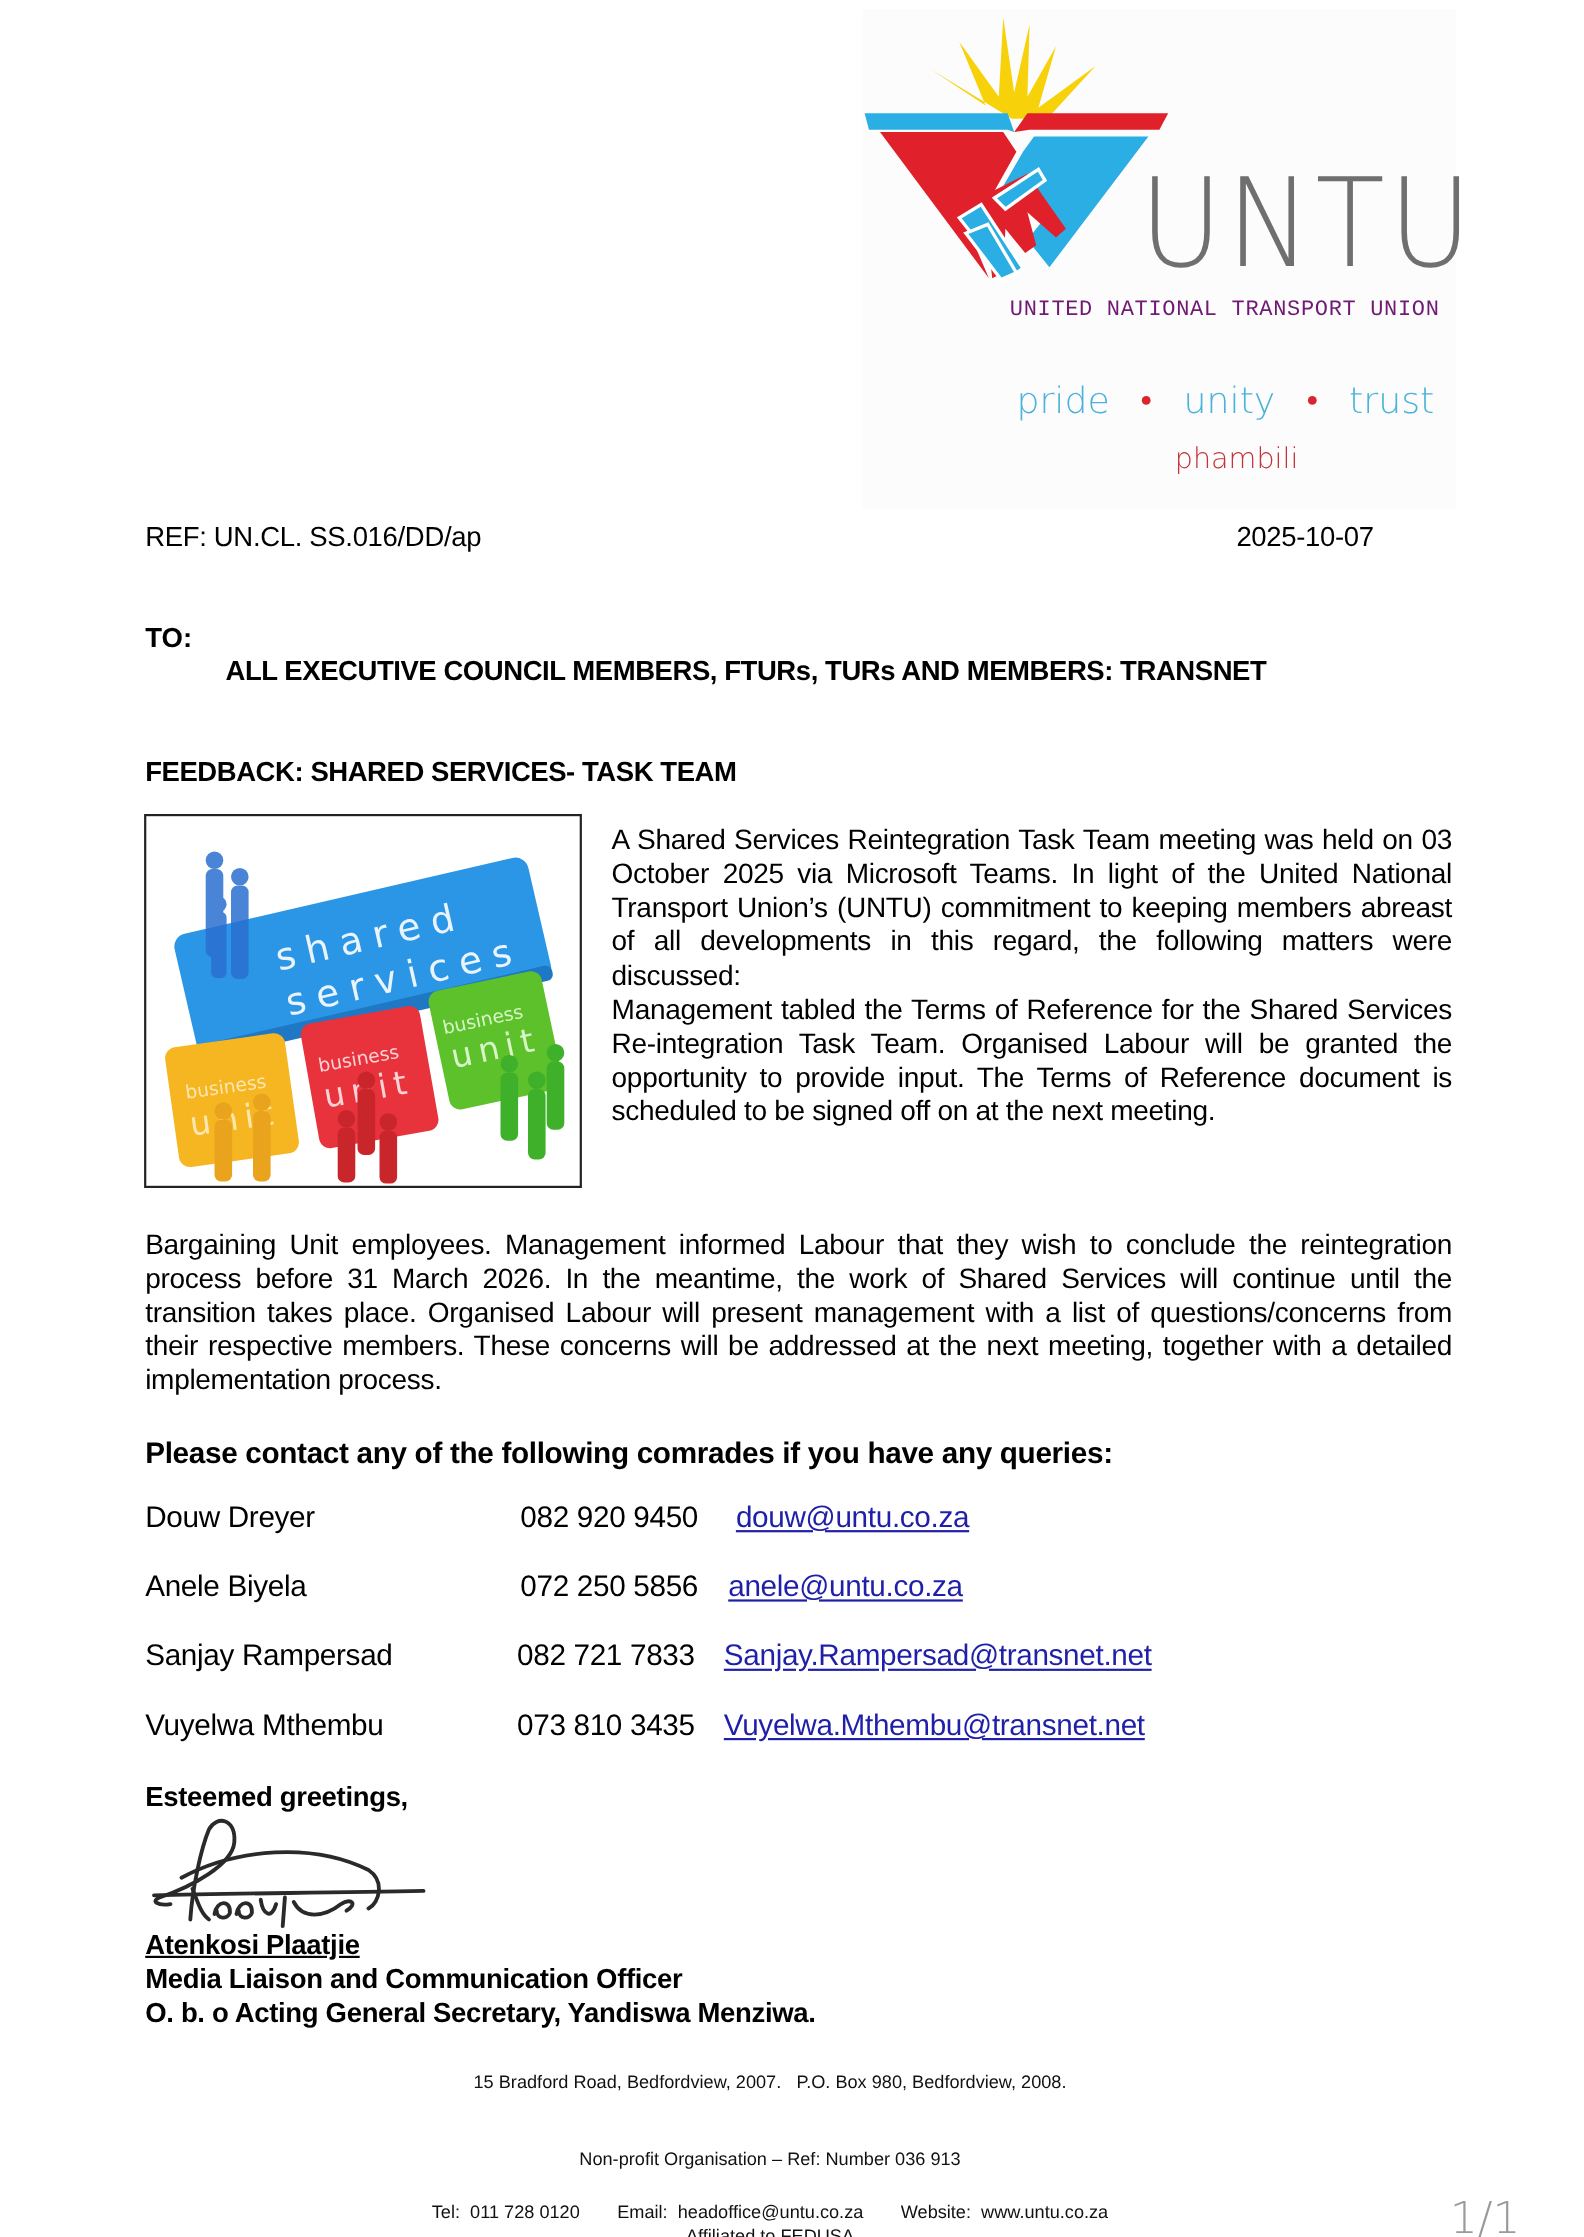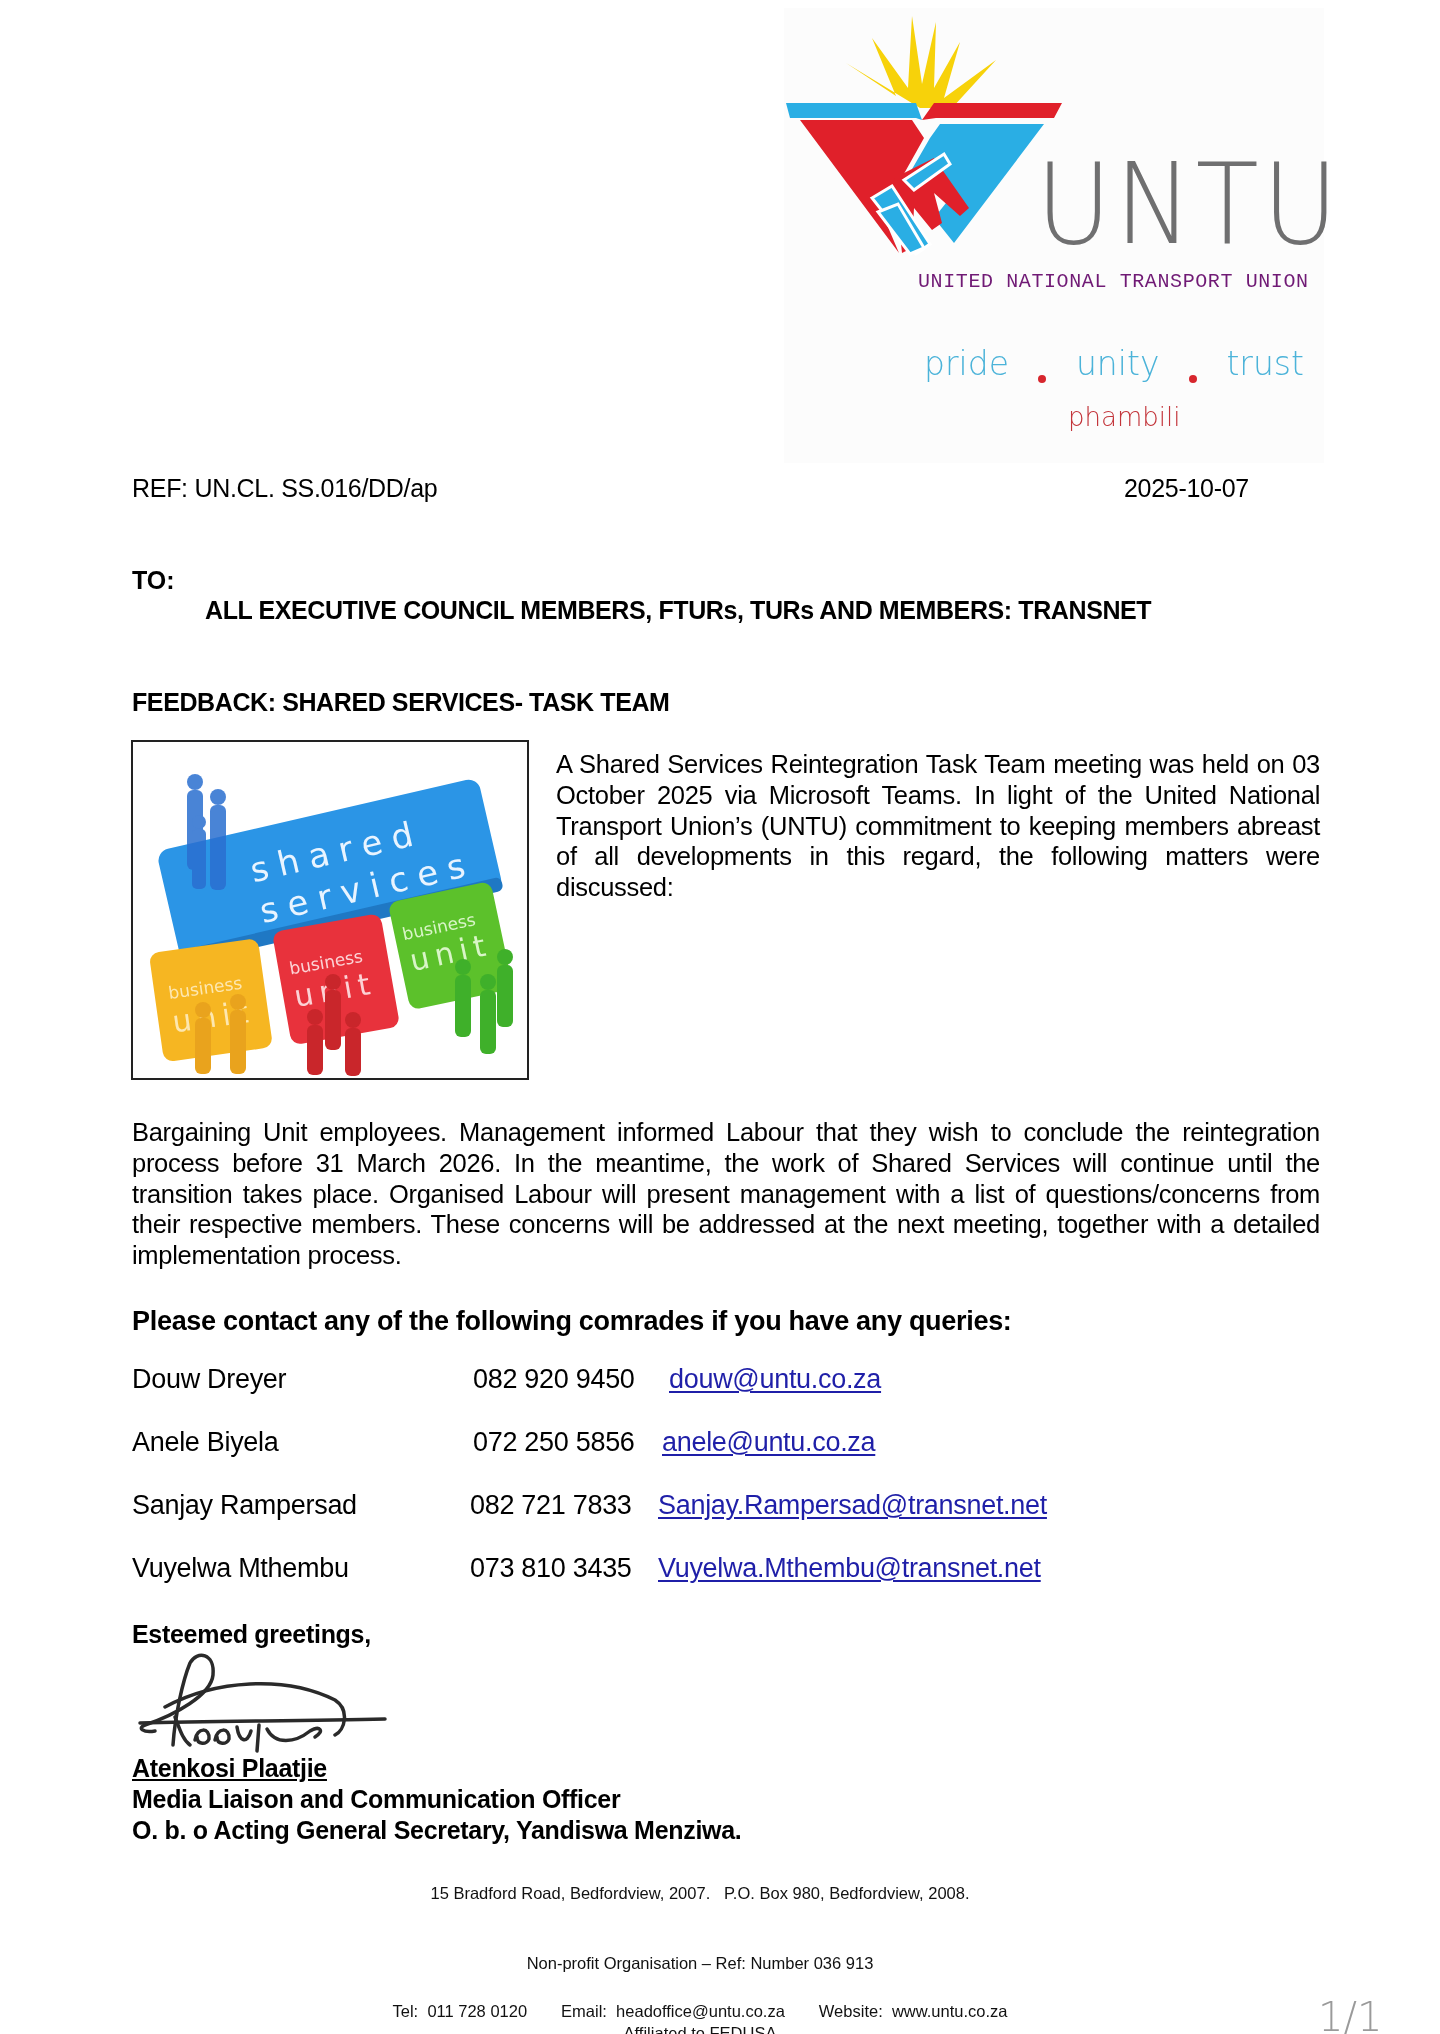--- a/index.html
+++ b/index.html
@@ -5,21 +5,21 @@
   * { box-sizing: border-box; margin: 0; padding: 0; }
   html, body { width: 1440px; height: 2034px; background: #ffffff; overflow: hidden; }
   body { position: relative; font-family: "Liberation Sans", sans-serif; color: #000; }
   .abs { position: absolute; white-space: nowrap; }
 
   
   .logo-wrap { position: absolute; left: 784px; top: 8px; width: 540px; height: 455px; background: #fcfcfc; }
   .logo-svg { position: absolute; left: 0; top: 0; }
   .untu-word { position: absolute; left: 252px; top: 140px; font-family: "DejaVu Sans", sans-serif; font-weight: 300; font-size: 112px; letter-spacing: 4px; color: #6f6f70; line-height: 1; transform: scaleX(0.92); transform-origin: left top; }
   .union-name { position: absolute; left: 134px; top: 262px; font-family: Liberation Mono, monospace; font-size: 20px; color: #701a75; letter-spacing: 0.6px; font-weight: 300; }
-  .motto { position: absolute; top: 336px; left: 140px; width: 380px; font-family: "DejaVu Sans", sans-serif; font-size: 33px; color: #4bb3d9; display: flex; align-items: flex-end; justify-content: space-between; font-weight: 300; }
+  .motto { position: absolute; top: 336px; left: 140px; width: 380px; font-family: "DejaVu Sans", sans-serif; font-size: 33px; color: #4bb3d9; display: flex; align-items: center; justify-content: space-between; font-weight: 300; }
   .motto .dot { width: 8px; height: 8px; border-radius: 50%; background: #d7262d; display: inline-block; }
   .phambili { position: absolute; top: 394px; left: 284px; font-family: "DejaVu Sans", sans-serif; font-size: 26px; color: #c3343a; font-weight: 300; }
 
   
   .ref { left: 132px; top: 474px; font-size: 25px; letter-spacing: -0.3px; }
   .date { left: 1124px; top: 474px; font-size: 25px; letter-spacing: -0.3px; }
   .to-label { left: 132px; top: 566px; font-size: 25px; font-weight: bold; }
   .recipients { left: 205px; top: 596px; font-size: 25px; font-weight: bold; letter-spacing: -0.4px; }
   .subject { left: 132px; top: 688px; font-size: 25px; font-weight: bold; letter-spacing: -0.4px; }
 
@@ -146,20 +146,21 @@
       <circle cx="355" cy="240" r="8"></circle>
         <rect x="347" y="248" width="16" height="64" rx="6"></rect>
       <circle cx="372" cy="215" r="8"></circle>
         <rect x="364" y="223" width="16" height="62" rx="6"></rect>
     </g>
   </svg>
 </div>
 
 <div class="para-right">
   <p>A Shared Services Reintegration Task Team meeting was held on 03 October 2025 via Microsoft Teams. In light of the United National Transport Union’s (UNTU) commitment to keeping members abreast of all developments in this regard, the following matters were discussed:</p>
+  <p>Management tabled the Terms of Reference for the Shared Services Re-integration Task Team. Organised Labour will be granted the opportunity to provide input. The Terms of Reference document is scheduled to be signed off on at the next meeting.</p>
 </div>
 
 <div class="para-full">Bargaining Unit employees. Management informed Labour that they wish to conclude the reintegration process before 31 March 2026. In the meantime, the work of Shared Services will continue until the transition takes place. Organised Labour will present management with a list of questions/concerns from their respective members. These concerns will be addressed at the next meeting, together with a detailed implementation process.</div>
 
 <div class="abs contact-heading">Please contact any of the following comrades if you have any queries:</div>
 
 <div class="contact-row" style="top:1364px;">
   <span class="name">Douw Dreyer</span>
   <span class="phone" style="left:341px;">082 920 9450</span>
   <a class="email" style="left:537px;">douw@untu.co.za</a>

